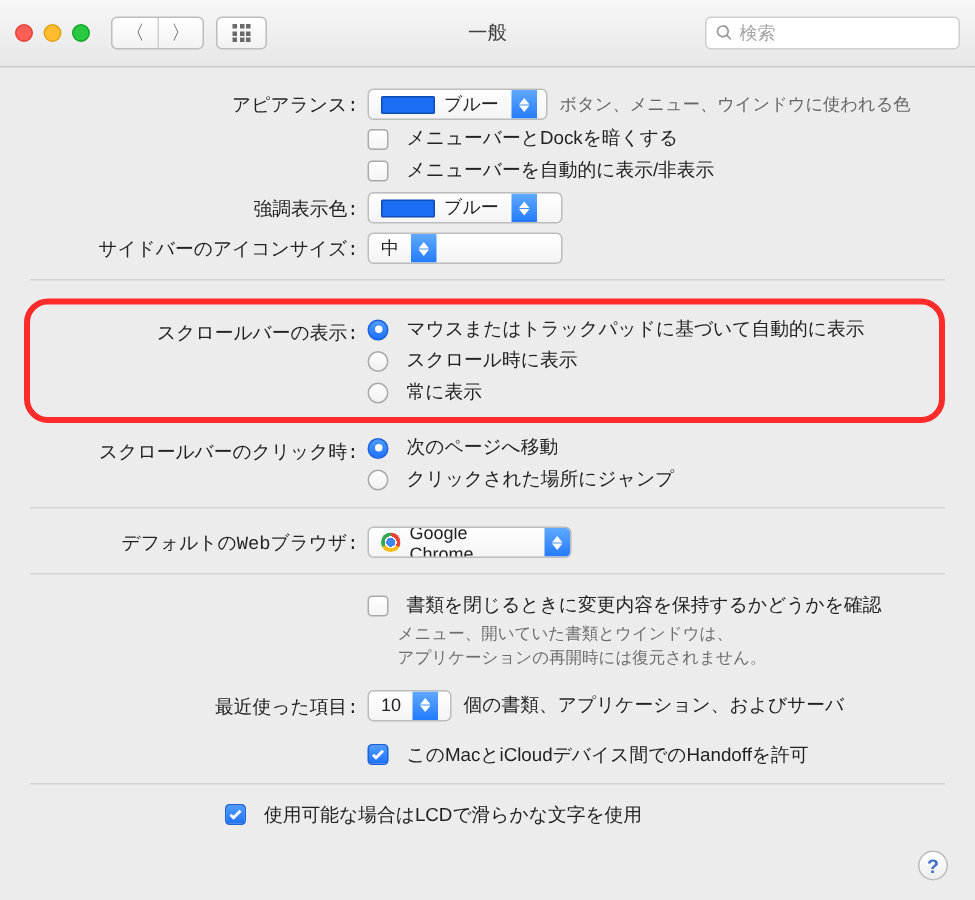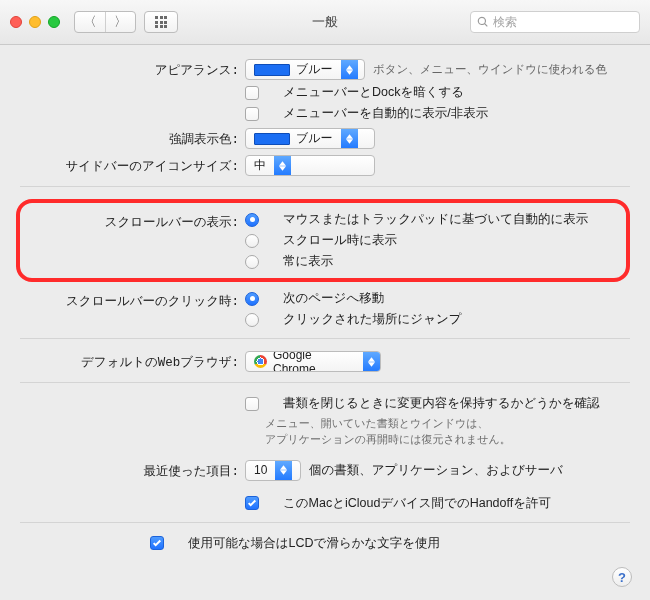--- a/index.html
+++ b/index.html
@@ -103,21 +103,21 @@
   .select .sel-arrows {
     width:17px; height:100%;
     background:linear-gradient(#5fa9ff,#247bff);
     display:flex; flex-direction:column; align-items:center; justify-content:center;
     gap:0;
   }
   .select .sel-arrows svg { width:7px; height:5px; fill:#fff; display:block; }
   .swatch { width:36px; height:12px; background:#1b6ef3; border:1px solid #0e4db8; border-radius:1px; }
   .hint { color:#666; font-size:11.5px;font-family:Liberation Serif, serif; }
 
-  .checkbox, .radio { display:flex; align-items:center; gap:24px; cursor:pointer; line-height:17px;}
+  .checkbox, .radio { display:flex; align-items:center; gap:12px; cursor:pointer; line-height:17px;}
   .cb-box {
     width:14px; height:14px; border:1px solid #a9a9a9; border-radius:3px;
     background:linear-gradient(#fff,#f4f4f4);
     display:flex; align-items:center; justify-content:center;
   }
   .cb-box.checked { background:linear-gradient(#4f9cff,#1f72ff); border-color:#1b62da; }
   .cb-box.checked svg { width:10px; height:10px; fill:none; stroke:#fff; stroke-width:2.4; }
 
   .rd-dot {
     width:14px; height:14px; border:1px solid #a9a9a9; border-radius:50%;

